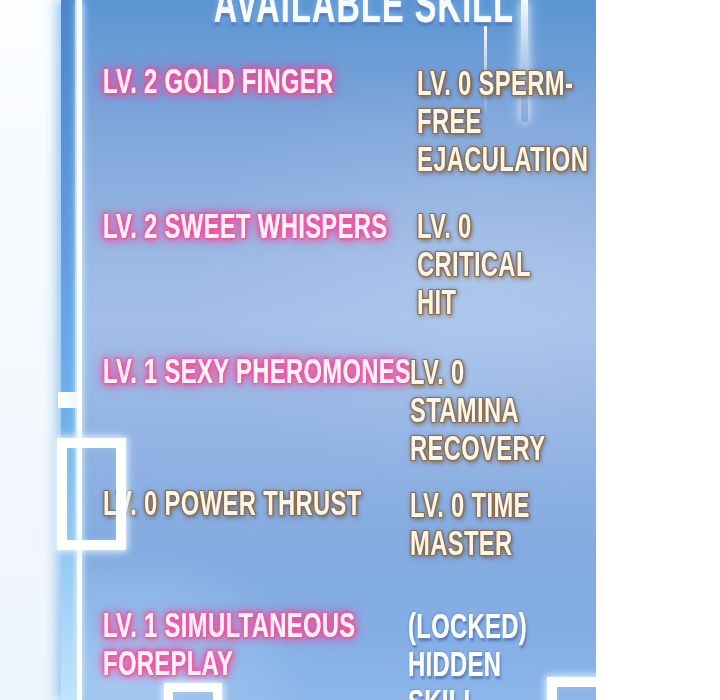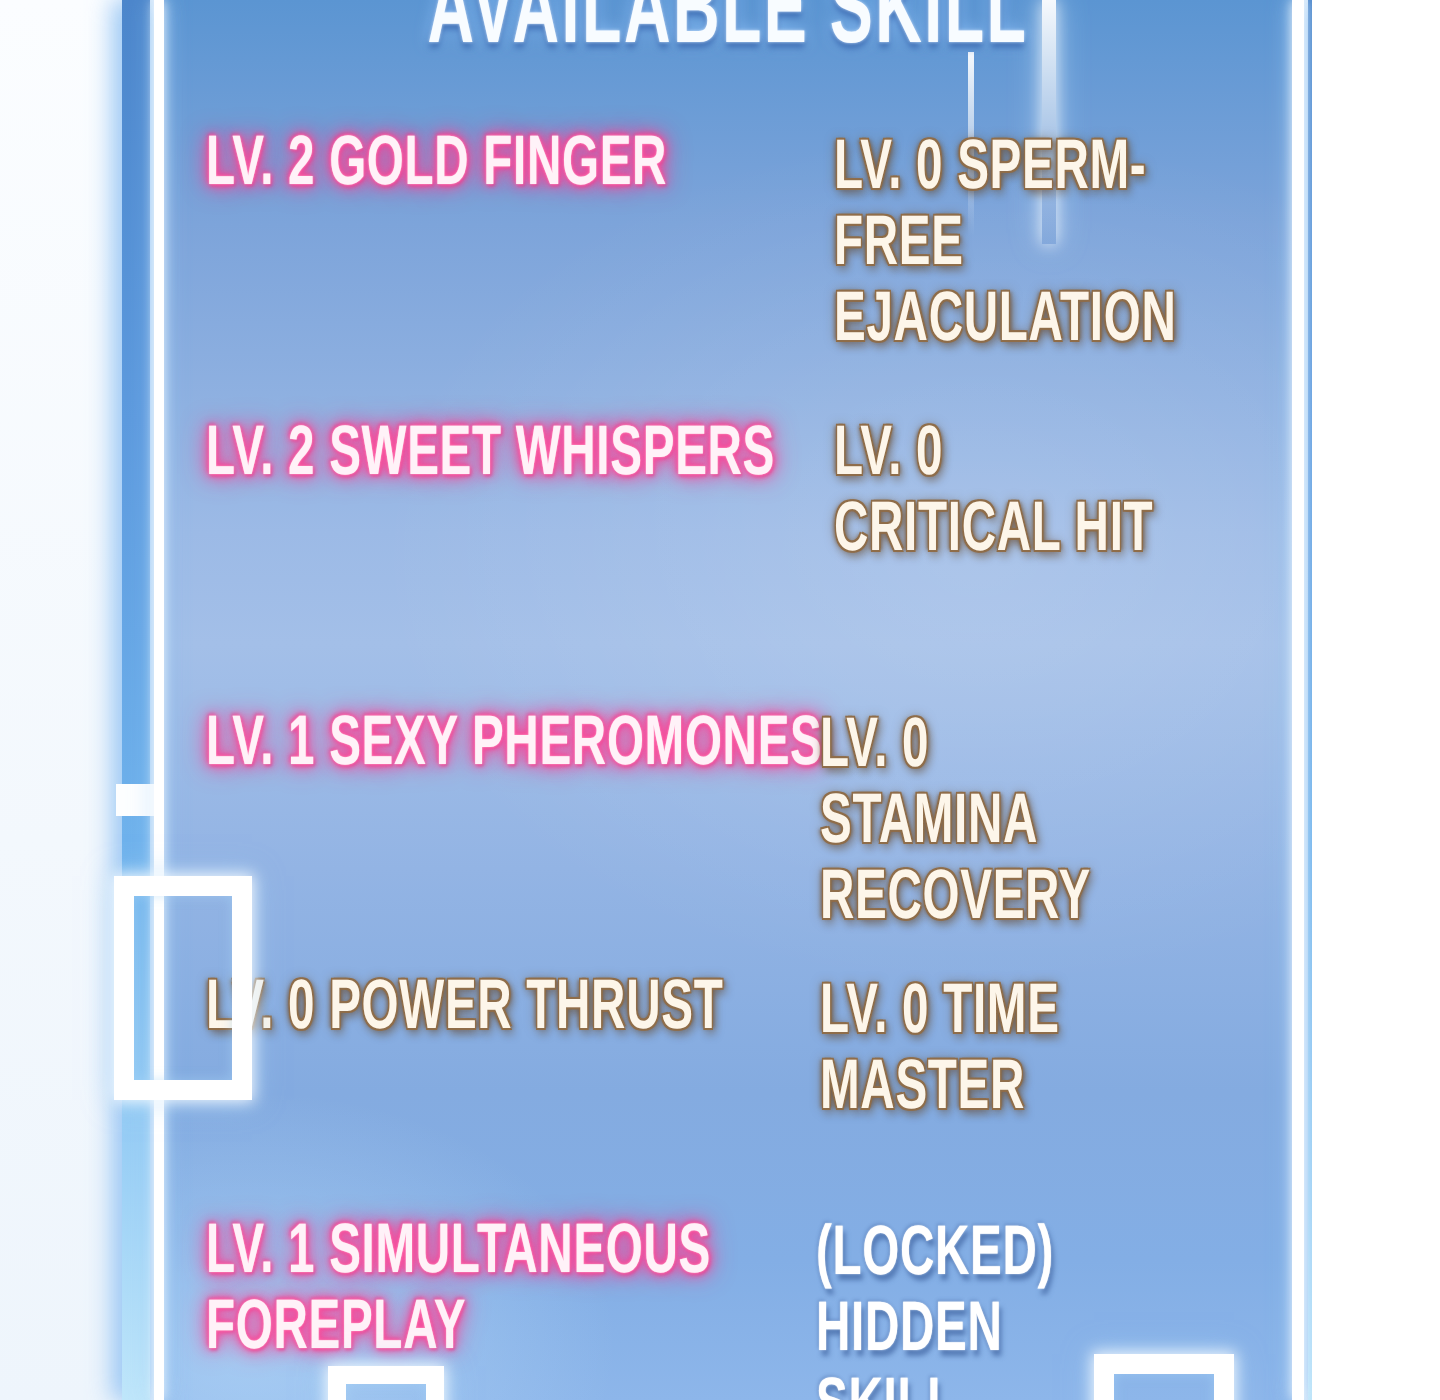--- a/index.html
+++ b/index.html
@@ -1,17 +1,17 @@
 <!DOCTYPE html>
 <html><head>
 <meta charset="utf-8">
 <style>
   html,body{margin:0;padding:0;}
   .stage{
-    position:relative;width:656px;height:700px;overflow:hidden;
+    position:relative;width:596px;height:700px;overflow:hidden;
     background:linear-gradient(to bottom,#fbfdff 0%,#f3f8fd 60%,#eef5fc 100%);
     font-family:"Liberation Sans","DejaVu Sans",sans-serif;
   }
   
   .panel{
     position:absolute;left:81px;top:0;width:566px;height:700px;
     background:
       radial-gradient(ellipse 260px 180px at 8% 96%, rgba(200,232,255,.45), transparent 70%),
       radial-gradient(ellipse 420px 300px at 72% 40%, rgba(255,255,255,.14), transparent 72%),
       linear-gradient(to bottom,#5b95d2 0%,#7da4da 16%,#9cbae6 38%,#a3bfe8 46%,#93b4e4 62%,#84abe0 78%,#83aee5 90%,#8db6ea 100%);

